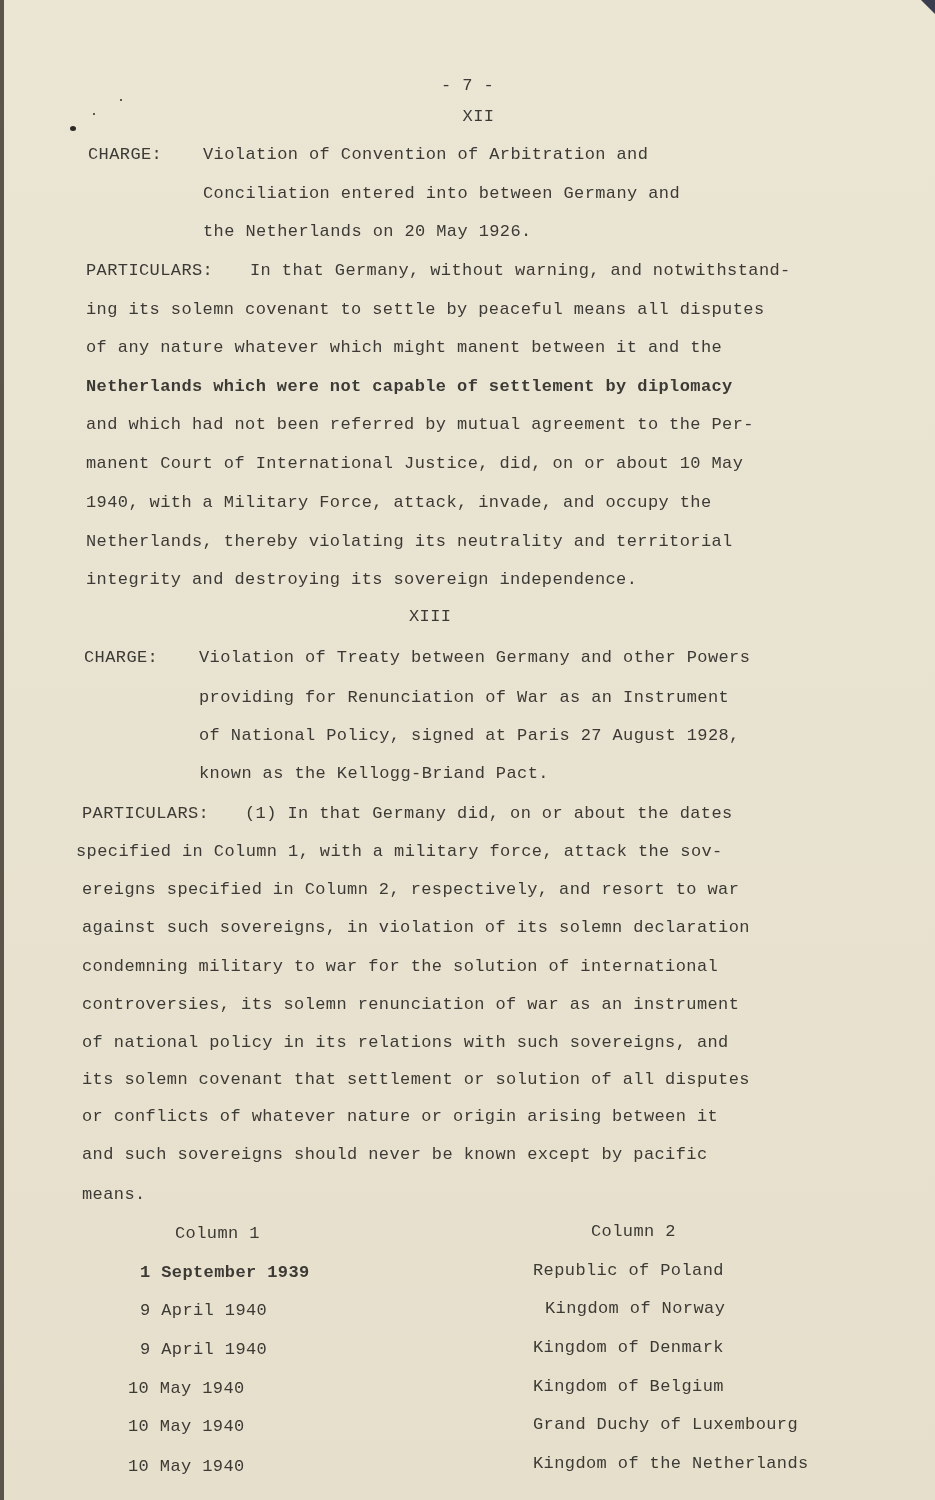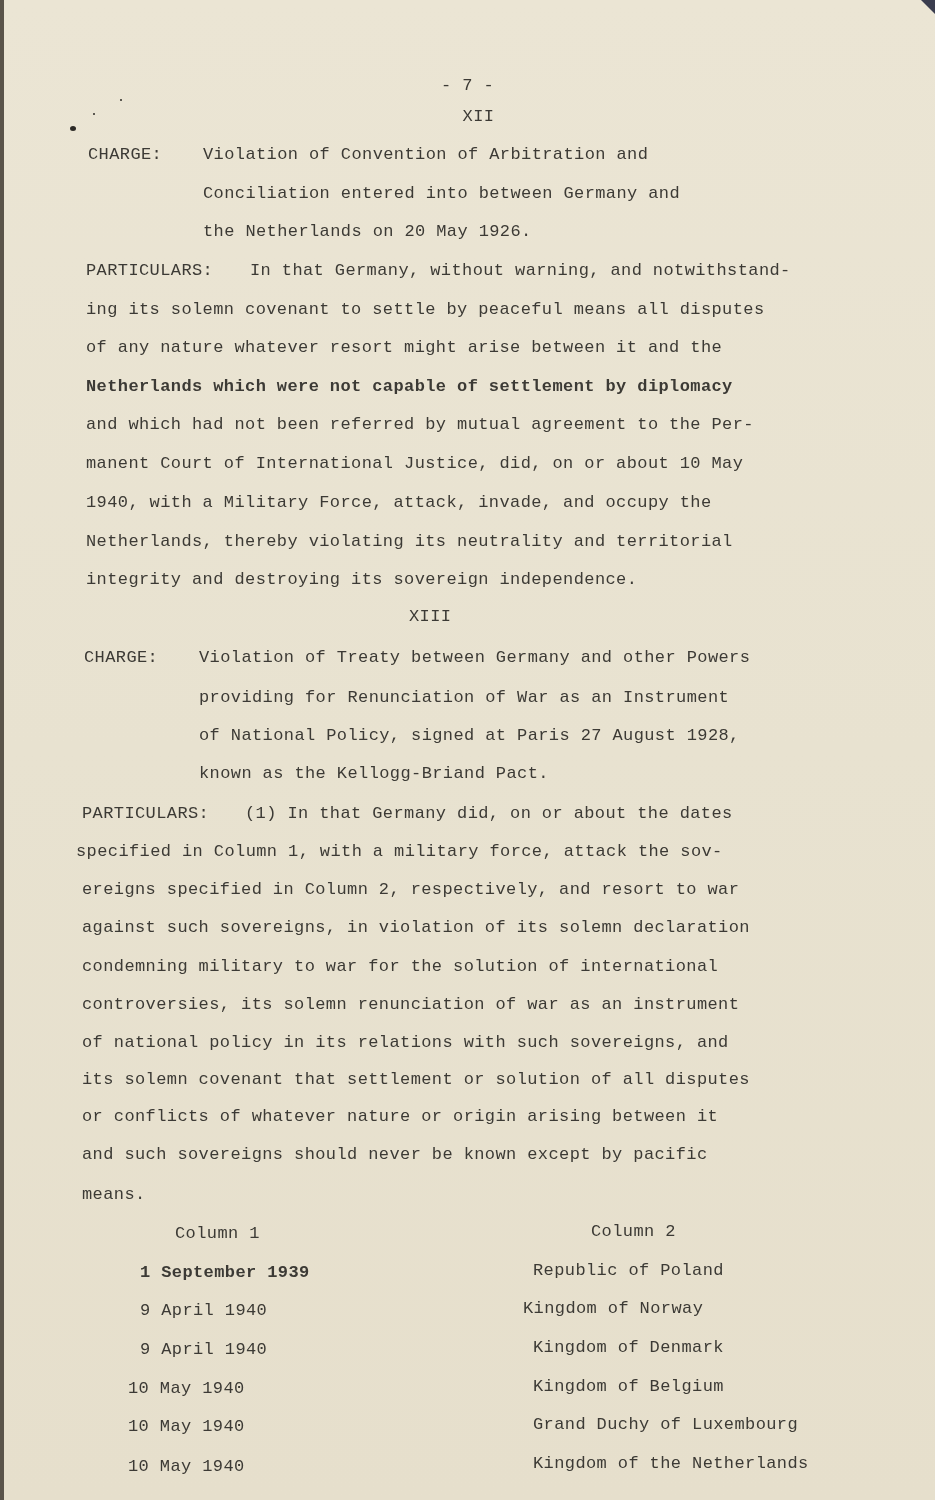--- a/index.html
+++ b/index.html
@@ -37,21 +37,21 @@
 
 <div class="t center u" style="top:107px;">XII</div>
 <div class="t" style="left:88px;top:145px;">CHARGE:</div>
 <div class="t u" style="left:192px;top:145px;">Violation of Convention of Arbitration and</div>
 <div class="t u" style="left:192px;top:184px;">Conciliation entered into between Germany and</div>
 <div class="t u" style="left:192px;top:222px;">the Netherlands on 20 May 1926.</div>
 
 <div class="t" style="left:86px;top:261px;">PARTICULARS:</div>
 <div class="t" style="left:250px;top:261px;">In that Germany, without warning, and notwithstand-</div>
 <div class="t" style="left:86px;top:300px;">ing its solemn covenant to settle by peaceful means all disputes</div>
-<div class="t" style="left:86px;top:338px;">of any nature whatever resort might arise between it and the</div>
+<div class="t" style="left:86px;top:338px;">of any nature whatever which might manent between it and the</div>
 <div class="t" style="left:86px;top:377px;font-weight:bold;">Netherlands which were not capable of settlement by diplomacy</div>
 <div class="t" style="left:86px;top:415px;">and which had not been referred by mutual agreement to the Per-</div>
 <div class="t" style="left:86px;top:454px;">manent Court of International Justice, did, on or about 10 May</div>
 <div class="t" style="left:86px;top:493px;">1940, with a Military Force, attack, invade, and occupy the</div>
 <div class="t" style="left:86px;top:532px;">Netherlands, thereby violating its neutrality and territorial</div>
 <div class="t" style="left:86px;top:570px;">integrity and destroying its sovereign independence.</div>
 
 <div class="t u" style="left:398px;top:607px;">XIII</div>
 <div class="t" style="left:84px;top:648px;">CHARGE:</div>
 <div class="t u" style="left:188px;top:648px;">Violation of Treaty between Germany and other Powers</div>
@@ -71,21 +71,21 @@
 <div class="t" style="left:82px;top:1107px;">or conflicts of whatever nature or origin arising between it</div>
 <div class="t" style="left:82px;top:1145px;">and such sovereigns should never be known except by pacific</div>
 <div class="t" style="left:82px;top:1185px;">means.</div>
 
 <div class="t u" style="left:164px;top:1224px;">Column 1</div>
 <div class="t u" style="left:580px;top:1222px;">Column 2</div>
 
 <div class="t" style="left:140px;top:1263px;font-weight:bold;">1 September 1939</div>
 <div class="t" style="left:533px;top:1261px;">Republic of Poland</div>
 <div class="t" style="left:140px;top:1301px;">9 April 1940</div>
-<div class="t" style="left:523px;top:1299px;text-align:center;">Kingdom of Norway</div>
+<div class="t" style="left:545px;top:1299px;text-align:center;">Kingdom of Norway</div>
 <div class="t" style="left:140px;top:1340px;">9 April 1940</div>
 <div class="t" style="left:533px;top:1338px;">Kingdom of Denmark</div>
 <div class="t" style="left:128px;top:1379px;">10 May 1940</div>
 <div class="t" style="left:533px;top:1377px;">Kingdom of Belgium</div>
 <div class="t" style="left:128px;top:1417px;">10 May 1940</div>
 <div class="t" style="left:533px;top:1415px;">Grand Duchy of Luxembourg</div>
 <div class="t" style="left:128px;top:1457px;">10 May 1940</div>
 <div class="t" style="left:533px;top:1454px;">Kingdom of the Netherlands</div>
 
 </body></html>

